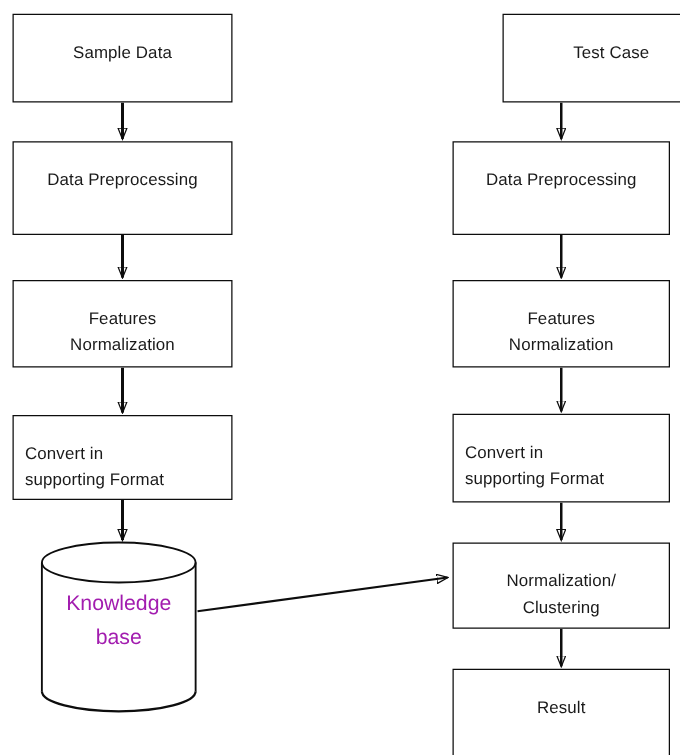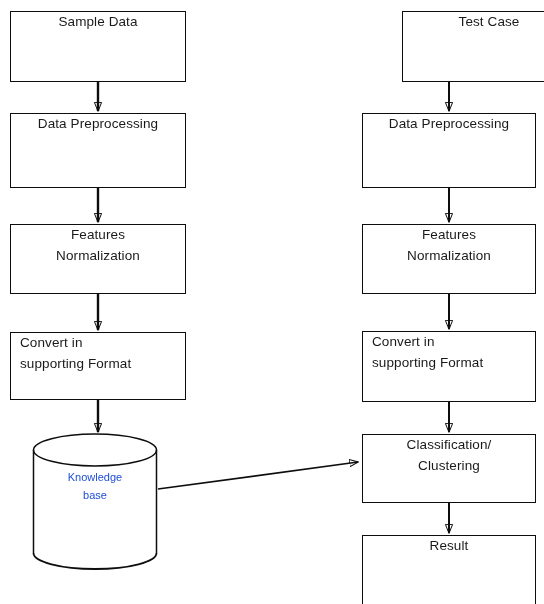--- a/index.html
+++ b/index.html
@@ -19,21 +19,21 @@
     background: #ffffff;
     overflow: hidden;
   }
   .node {
     position: absolute;
     box-sizing: border-box;
     border: 1.6px solid #0d0d0d;
     background: #ffffff;
     display: flex;
     justify-content: center;
-    padding-top: 0;
+    padding-top: 20px;
   }
   .node .node-label {
     display: block;
     font-size: 13.5px;
     line-height: 1.55;
     letter-spacing: 0.1px;
     color: #1a1a1a;
     white-space: pre-line;
     text-align: center;
   }
@@ -53,24 +53,24 @@
     left: 0;
     top: 0;
     overflow: visible;
   }
   .cylinder .cyl-label {
     position: absolute;
     left: 0;
     right: 0;
     top: 36px;
     text-align: center;
-    font-size: 11px;
+    font-size: 17px;
     line-height: 1.6;
     white-space: pre-line;
-    color: #1d4ed8;
+    color: #a21caf;
   }
   #edge-layer {
     position: absolute;
     left: 0;
     top: 0;
     width: 544px;
     height: 604px;
     pointer-events: none;
   }
   #edge-layer line, #edge-layer path {
@@ -165,21 +165,21 @@
     <span class="node-label">Features
 Normalization</span>
   </div>
 
   <div class="node align-left" style="left:362px; top:331px; width:174px; height:71px;">
     <span class="node-label">Convert in
 supporting Format</span>
   </div>
 
   <div class="node" style="left:362px; top:434px; width:174px; height:69px;">
-    <span class="node-label">Classification/
+    <span class="node-label">Normalization/
 Clustering</span>
   </div>
 
   <div class="node" style="left:362px; top:535px; width:174px; height:80px;">
     <span class="node-label">Result</span>
   </div>
 
 </div>
 
 </body></html>

